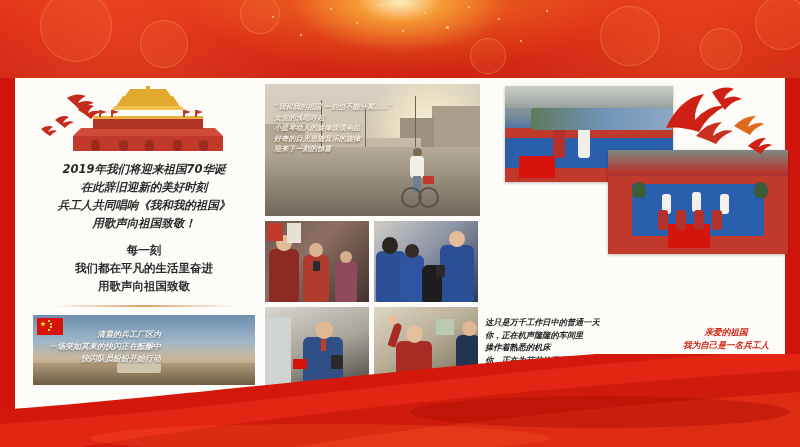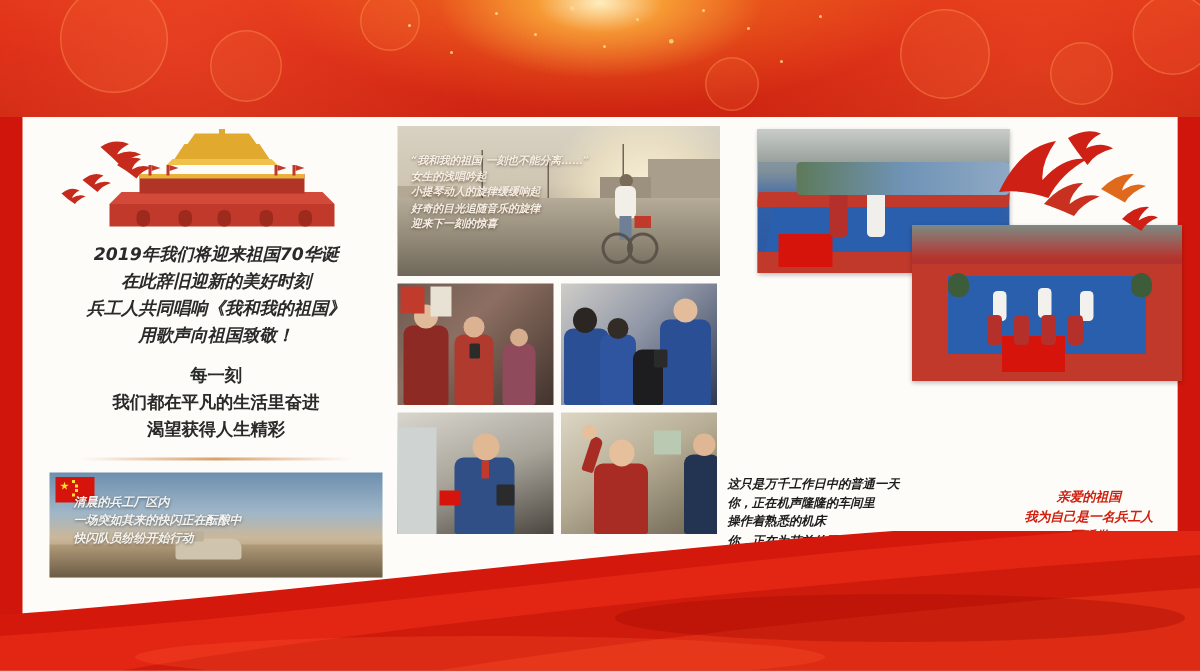--- a/index.html
+++ b/index.html
@@ -43,30 +43,30 @@
     font-family:"DejaVu Sans","Liberation Sans",sans-serif;font-weight:bold;font-size:11.5px;line-height:18px;}
   .lead-text .gap{display:block;height:9px;}
   .divider{margin:10px auto 0;width:180px;height:2px;background:linear-gradient(90deg,rgba(200,120,60,0),#d9a06a,rgba(200,120,60,0));}
 
   .photo-caption-box{position:relative;margin-top:8px;width:222px;height:70px;overflow:hidden;
     background:linear-gradient(180deg,#6d8fae 0%,#9fb6c8 38%,#cbb79a 62%,#8c7b62 100%);}
   .pc-flag{position:absolute;left:4px;top:3px;width:26px;height:17px;background:#d7140b;}
   .pc-flag .st{position:absolute;background:#ffdd33;}
   .pc-text{position:absolute;left:16px;top:13px;color:#f3f3f0;font-size:8px;line-height:12px;
     font-family:"DejaVu Serif","Liberation Serif",serif;font-weight:bold;font-style:italic;
-    text-shadow:0 1px 2px rgba(0,0,0,.45);}
+    text-shadow:0 1px 2px rgba(0,0,0,.45);text-align:right;}
   .pc-ground{position:absolute;left:0;bottom:0;width:100%;height:22px;
     background:linear-gradient(180deg,#b09a78,#6c5c45);}
   .pc-truck{position:absolute;left:84px;bottom:12px;width:44px;height:14px;background:#cfc4ae;border-radius:3px 6px 2px 2px;}
   .pc-truck:before{content:"";position:absolute;left:3px;top:-5px;width:16px;height:7px;background:#bdb09a;border-radius:2px;}
 
   
   .mid-col{position:absolute;left:250px;top:6px;width:215px;}
   .photo{position:relative;overflow:hidden;}
-  .ph-top{height:100px;width:215px;
+  .ph-top{height:132px;width:215px;
     background:linear-gradient(180deg,#d8d2c4 0%,#cfc6b2 38%,#b9ad96 58%,#9b9080 100%);}
   .road{position:absolute;left:0;bottom:0;width:100%;height:52%;
     background:linear-gradient(180deg,#b5ab98 0%,#8d8473 60%,#6f675a 100%);}
   .sky-glow{position:absolute;right:-20px;top:-10px;width:140px;height:120px;border-radius:50%;
     background:radial-gradient(circle,rgba(255,250,225,.95) 0%,rgba(255,240,200,.45) 45%,rgba(255,240,200,0) 72%);}
   .bldg{position:absolute;background:#a99e8b;}
   .tree{position:absolute;width:1px;background:#6f6657;}
   .cyclist{position:absolute;right:45px;bottom:8px;width:34px;height:60px;}
   .cy-head{position:absolute;left:12px;top:0;width:9px;height:9px;border-radius:50%;background:#7a6a58;}
   .cy-body{position:absolute;left:9px;top:8px;width:14px;height:22px;background:#f2efe8;border-radius:4px;}
@@ -187,21 +187,21 @@
       </div>
 
       <div class="lead-text">
         <span style="white-space:pre-line;display:block;font-style:italic;">2019年我们将迎来祖国70华诞
 在此辞旧迎新的美好时刻
 兵工人共同唱响《我和我的祖国》
 用歌声向祖国致敬！</span>
         <span class="gap"></span>
         <span style="white-space:pre-line;display:block;">每一刻
 我们都在平凡的生活里奋进
-渴望获得人生精彩</span>
+用歌声向祖国致敬</span>
       </div>
 
       <div class="divider"></div>
 
       <div class="photo-caption-box">
         <div class="pc-flag">
           <span class="st" style="left:3px;top:3px;width:6px;height:6px;clip-path:polygon(50% 0,61% 35%,98% 35%,68% 57%,79% 91%,50% 70%,21% 91%,32% 57%,2% 35%,39% 35%);"></span>
           <span class="st" style="left:11px;top:2px;width:2px;height:2px;"></span>
           <span class="st" style="left:13px;top:5px;width:2px;height:2px;"></span>
           <span class="st" style="left:13px;top:8px;width:2px;height:2px;"></span>

